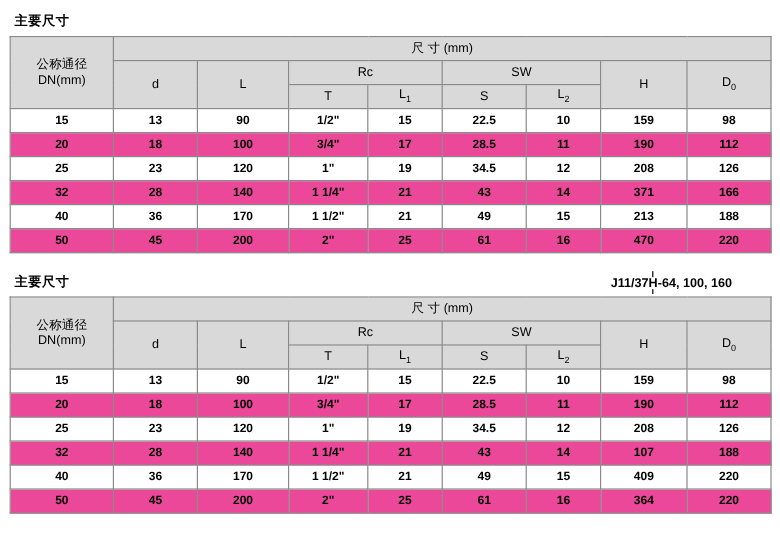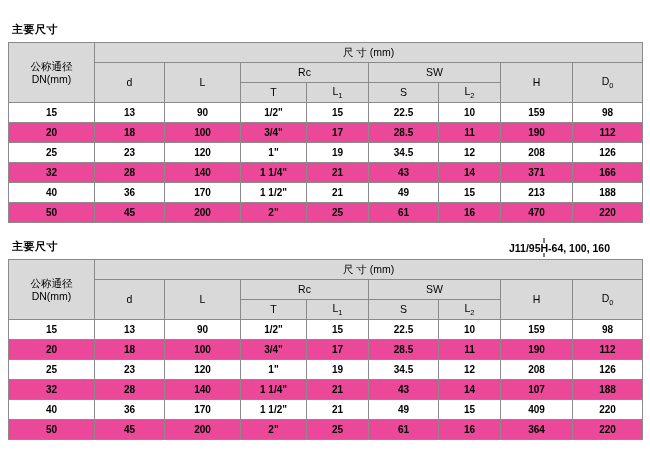--- a/index.html
+++ b/index.html
@@ -12,21 +12,21 @@
     height: 466px;
     font-family: "Liberation Sans", sans-serif;
     color: #000000;
     position: relative;
     overflow: hidden;
   }
   .page {
     width: 642px;
     height: 466px;
     box-sizing: border-box;
-    padding: 20px 8px 0 8px;
+    padding: 8px 8px 0 8px;
     position: relative;
   }
   .section {
     position: relative;
   }
   .section-title {
     font-size: 11px;
     font-weight: bold;
     color: #000;
     margin: 2px 0 5px 4px;
@@ -226,21 +226,21 @@
         </tr>
       </tbody>
     </table>
   </div>
 
   <div class="spacer"></div>
 
   <div class="section">
     <div class="title-row">
       <div class="section-title">主要尺寸</div>
-      <div class="model-code"><span>J11/95</span><span class="mid">H</span><span>-64, 100, 160</span></div>
+      <div class="model-code"><span>J11/37</span><span class="mid">H</span><span>-64, 100, 160</span></div>
     </div>
 
     <table class="dim">
       <colgroup>
         <col style="width:86px">
         <col style="width:70px">
         <col style="width:76px">
         <col style="width:66px">
         <col style="width:62px">
         <col style="width:70px">

